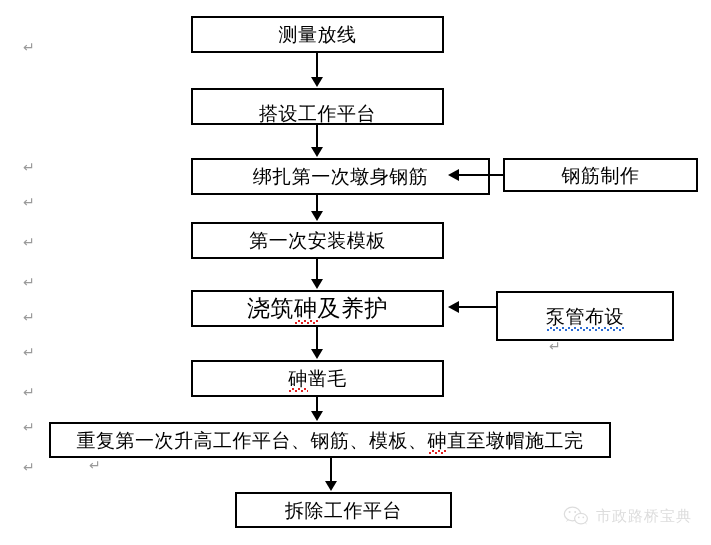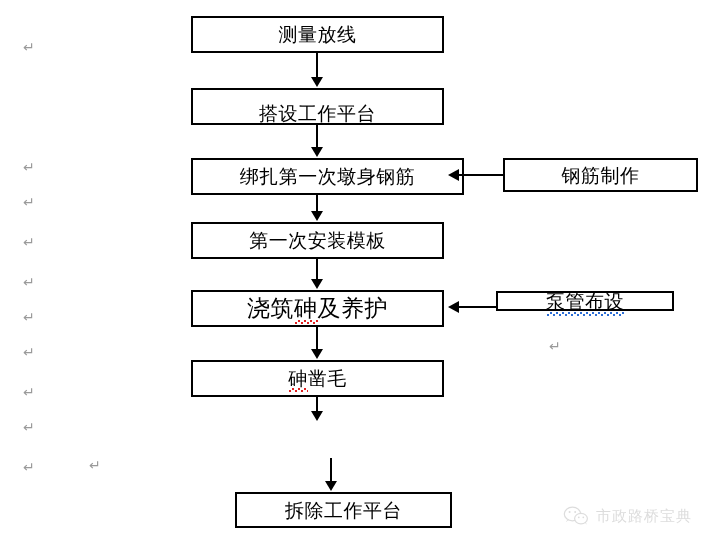--- a/index.html
+++ b/index.html
@@ -140,50 +140,55 @@
 <div id="page">
 
   <div class="node" style="left:180px; top:16px; width:253px; height:37px; font-size:19px;">
     <span class="txt">测量放线</span>
   </div>
 
   <div class="node" style="left:180px; top:88px; width:253px; height:37px; font-size:19px;align-items:flex-end;">
     <span class="txt">搭设工作平台</span>
   </div>
 
-  <div class="node" style="left:180px; top:158px; width:273px; height:37px; font-size:19px;">
+  <div class="node" style="left:180px; top:158px; width:299px; height:37px; font-size:19px;">
     <span class="txt">绑扎第一次墩身钢筋</span>
   </div>
 
   <div class="node" style="left:180px; top:222px; width:253px; height:37px; font-size:19px;">
     <span class="txt">第一次安装模板</span>
   </div>
 
   <div class="node" style="left:180px; top:290px; width:253px; height:37px; font-size:23px;">
     <span class="txt">
       <span>浇筑</span><span class="sq-red">砷</span><span>及养护</span>
     </span>
   </div>
 
   <div class="node" style="left:180px; top:360px; width:253px; height:37px; font-size:19px;">
     <span class="txt">
       <span class="sq-red">砷</span><span>凿毛</span>
     </span>
   </div>
 
+  <div class="node" style="left:38px; top:422px; width:562px; height:36px; font-size:19px;">
+    <span class="txt">
+      <span>重复第一次升高工作平台、钢筋、模板、</span><span class="sq-red">砷</span><span>直至墩帽施工完</span>
+    </span>
+  </div>
 
   <div class="node" style="left:224px; top:492px; width:217px; height:36px; font-size:19px;">
     <span class="txt">拆除工作平台</span>
   </div>
 
   <div class="node" style="left:492px; top:158px; width:195px; height:34px; font-size:19px;">
     <span class="txt">钢筋制作</span>
   </div>
 
-  <div class="node" style="left:485px; top:291px; width:178px; height:20px; font-size:19px;">
+  <div class="node" style="left:485px; top:291px; width:178px; height:50px; font-size:19px;">
     <span class="txt sq-blue">泵管布设</span>
   </div>
 
   <div class="vline" style="left:305px; top:53px; height:25px;"></div>
   <div class="arrow-down" style="left:300px; top:77px;"></div>
 
   <div class="vline" style="left:305px; top:125px; height:23px;"></div>
   <div class="arrow-down" style="left:300px; top:147px;"></div>
 
   <div class="vline" style="left:305px; top:195px; height:17px;"></div>

